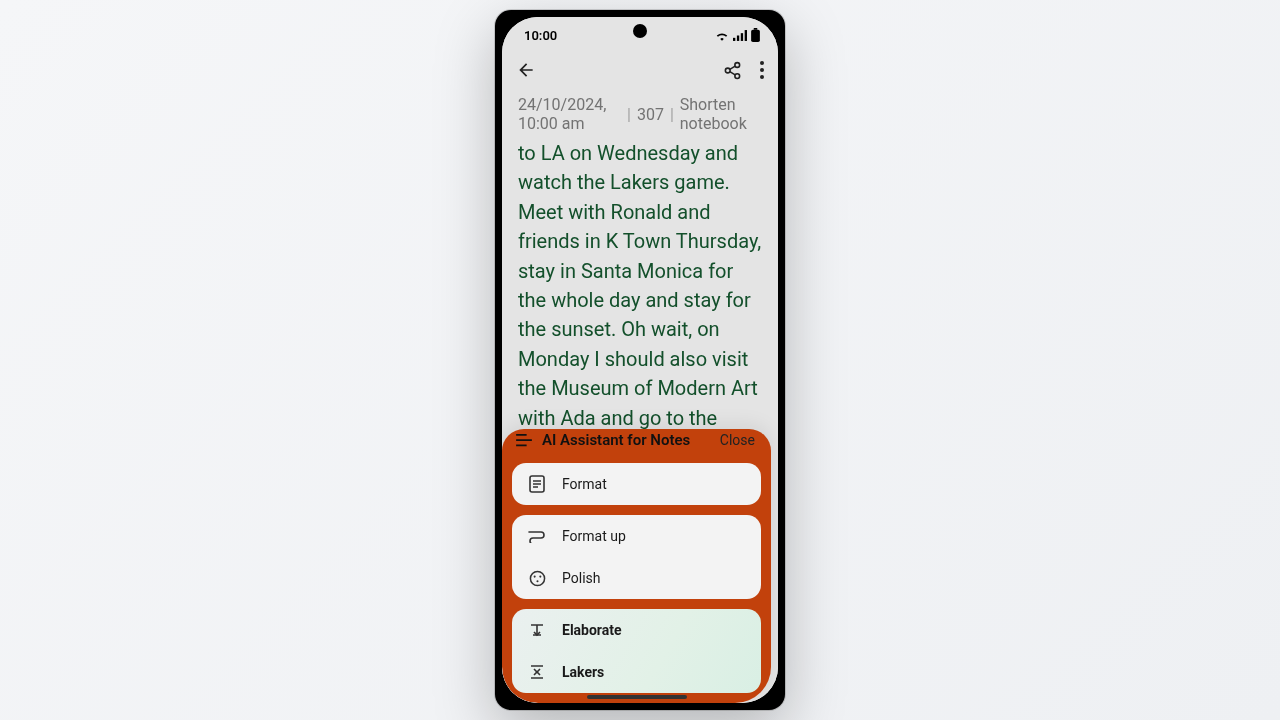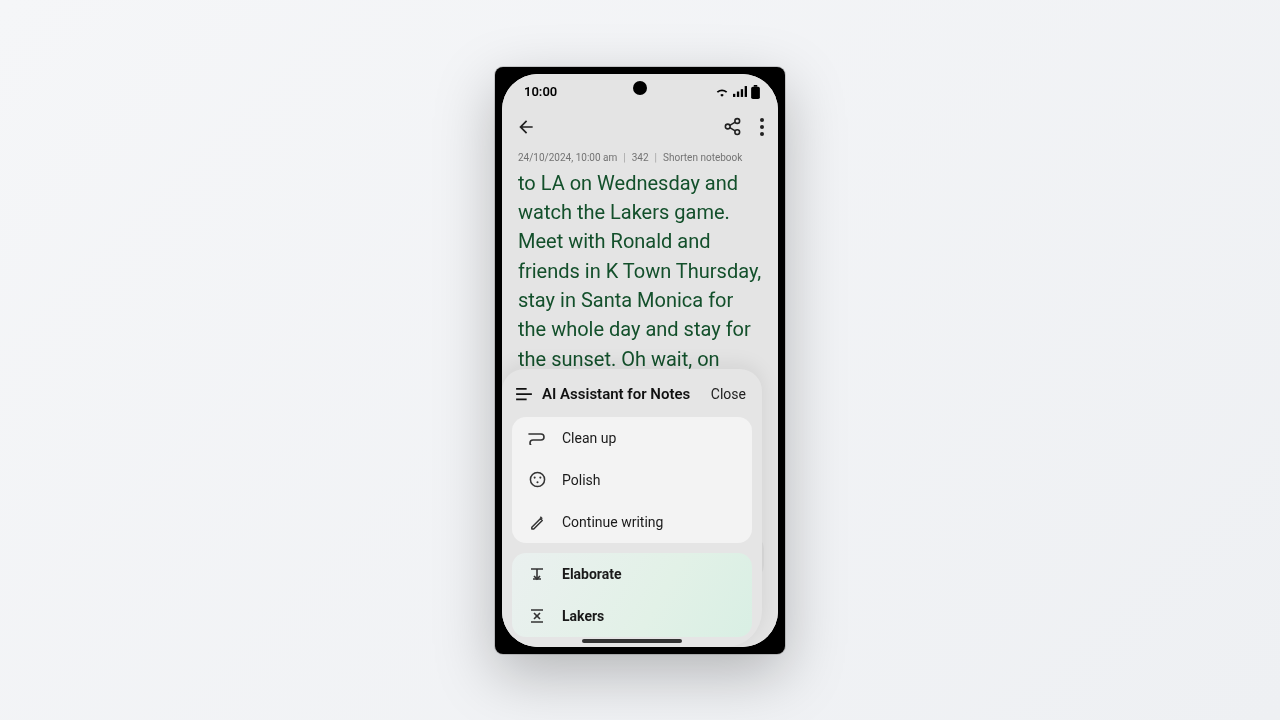--- a/index.html
+++ b/index.html
@@ -8,23 +8,23 @@
     height: 720px;
     background: linear-gradient(135deg, #f5f6f8 0%, #eef0f3 100%);
     font-family: -apple-system, BlinkMacSystemFont, 'Segoe UI', Roboto, sans-serif;
     display: flex;
     align-items: center;
     justify-content: center;
     overflow: hidden;
   }
   .phone {
     width: 290px;
-    height: 587px;
+    height: 700px;
     background: #000;
-    border-radius: 8px;
+    border-radius: 16px;
     padding: 7px;
     box-shadow: 0 20px 60px rgba(0,0,0,0.25), 0 0 0 1px rgba(0,0,0,0.15);
     position: relative;
   }
   .screen {
     width: 100%;
     height: 100%;
     background: #fff;
     border-radius: 36px;
     overflow: hidden;
@@ -62,21 +62,21 @@
     height: 46px;
     display: flex;
     align-items: center;
     justify-content: space-between;
     padding: 0 14px;
   }
   .app-bar-right { display: flex; gap: 18px; align-items: center; }
   .icon-btn { display: flex; align-items: center; justify-content: center; cursor: pointer; }
   .meta-line {
     padding: 2px 16px 4px 16px;
-    font-size: 10px;
+    font-size: 16px;
     color: #787878;
     display: flex;
     gap: 6px;
     align-items: center;
   }
   .meta-sep { color: #aaa; }
   .note-body {
     padding: 2px 16px 8px 16px;
     font-size: 20px;
     line-height: 1.47;
@@ -101,24 +101,23 @@
     display: flex; align-items: center; justify-content: center;
   }
   .play-btn {
     width: 30px; height: 30px;
     background: #f0a020;
     border-radius: 50%;
     display: flex; align-items: center; justify-content: center;
   }
   .sheet {
     position: absolute;
-    left: 0; right: 16px; bottom: 0;
-    background: #e5e5e5;
+    left: 0; right: 7px; bottom: 0;
+    background: #c2410c;
     border-radius: 22px 22px 36px 36px;
-    padding-top: 14px;
     box-shadow: 0 -4px 20px rgba(0,0,0,0.08);
     overflow: hidden;
   }
   .sheet-header {
     display: flex;
     align-items: center;
     justify-content: space-between;
     padding: 2px 16px 14px 14px;
   }
   .sheet-title-wrap { display: flex; align-items: center; gap: 10px; }
@@ -212,21 +211,21 @@
                 <circle cx="2" cy="9" r="2" fill="#222"></circle>
                 <circle cx="2" cy="16" r="2" fill="#222"></circle>
               </svg>
           </span>
         </div>
       </div>
 
       <div class="meta-line">
         <span>24/10/2024, 10:00 am</span>
         <span class="meta-sep">|</span>
-        <span>342</span>
+        <span>307</span>
         <span class="meta-sep">|</span>
         <span>Shorten notebook</span>
       </div>
 
       <div class="note-body">to LA on Wednesday and watch the Lakers game. Meet with Ronald and friends in K Town Thursday, stay in Santa Monica for the whole day and stay for the sunset. Oh wait, on Monday I should also visit the Museum of Modern Art with Ada and go to the Empire State Building to see the sunset</div>
 
       <div class="recording-card">
         <span class="recording-label">Recording</span>
         <div class="recording-ctrls">
           <span class="lines-btn">
@@ -253,50 +252,54 @@
                 <line x1="0" y1="2" x2="12" y2="2" stroke="#111" stroke-width="2"></line>
                 <line x1="0" y1="8" x2="18" y2="8" stroke="#111" stroke-width="2"></line>
                 <line x1="0" y1="14" x2="12" y2="14" stroke="#111" stroke-width="2"></line>
               </svg>
           </span>
           <span class="sheet-title">AI Assistant for Notes</span>
         </div>
         <span class="sheet-close">Close</span>
       </div>
 
+      <div class="option-group">
+        <div class="option-row">
+          <span class="option-icon">
+            <svg width="16" height="18" viewBox="0 0 16 18">
+                <rect x="1" y="1" width="14" height="16" rx="2" fill="none" stroke="#333" stroke-width="1.6"></rect>
+                <line x1="4" y1="6" x2="12" y2="6" stroke="#333" stroke-width="1.4"></line>
+                <line x1="4" y1="9" x2="12" y2="9" stroke="#333" stroke-width="1.4"></line>
+                <line x1="4" y1="12" x2="9" y2="12" stroke="#333" stroke-width="1.4"></line>
+              </svg>
+          </span>
+          <span>Format</span>
+        </div>
+      </div>
 
       <div class="option-group">
         <div class="option-row">
           <span class="option-icon">
             <svg width="18" height="14" viewBox="0 0 18 14">
                 <path d="M1 3h12a3 3 0 010 6H5a3 3 0 000 6" fill="none" stroke="#333" stroke-width="1.6" stroke-linecap="round"></path>
               </svg>
           </span>
-          <span>Clean up</span>
+          <span>Format up</span>
         </div>
         <div class="option-row">
           <span class="option-icon">
             <svg width="17" height="17" viewBox="0 0 18 18">
                 <circle cx="9" cy="9" r="7.5" fill="none" stroke="#333" stroke-width="1.6"></circle>
                 <circle cx="6" cy="7" r="1.1" fill="#333"></circle>
                 <circle cx="12" cy="7" r="1.1" fill="#333"></circle>
                 <circle cx="9" cy="12" r="1.1" fill="#333"></circle>
               </svg>
           </span>
           <span>Polish</span>
         </div>
-        <div class="option-row">
-          <span class="option-icon">
-            <svg width="17" height="17" viewBox="0 0 18 18">
-                <path d="M3 15l9-9 2 2-9 9H3v-2z" fill="none" stroke="#333" stroke-width="1.6" stroke-linejoin="round"></path>
-                <path d="M12 4l2 2" stroke="#333" stroke-width="1.6"></path>
-              </svg>
-          </span>
-          <span>Continue writing</span>
-        </div>
       </div>
 
       <div class="option-group gradient">
         <div class="option-row">
           <span class="option-icon">
             <svg width="16" height="16" viewBox="0 0 16 16">
                 <line x1="2" y1="3" x2="14" y2="3" stroke="#333" stroke-width="1.6"></line>
                 <line x1="8" y1="3" x2="8" y2="13" stroke="#333" stroke-width="1.6"></line>
                 <line x1="4" y1="13" x2="12" y2="13" stroke="#333" stroke-width="1.6"></line>
                 <polyline points="5,10 8,13 11,10" fill="none" stroke="#333" stroke-width="1.6"></polyline>

